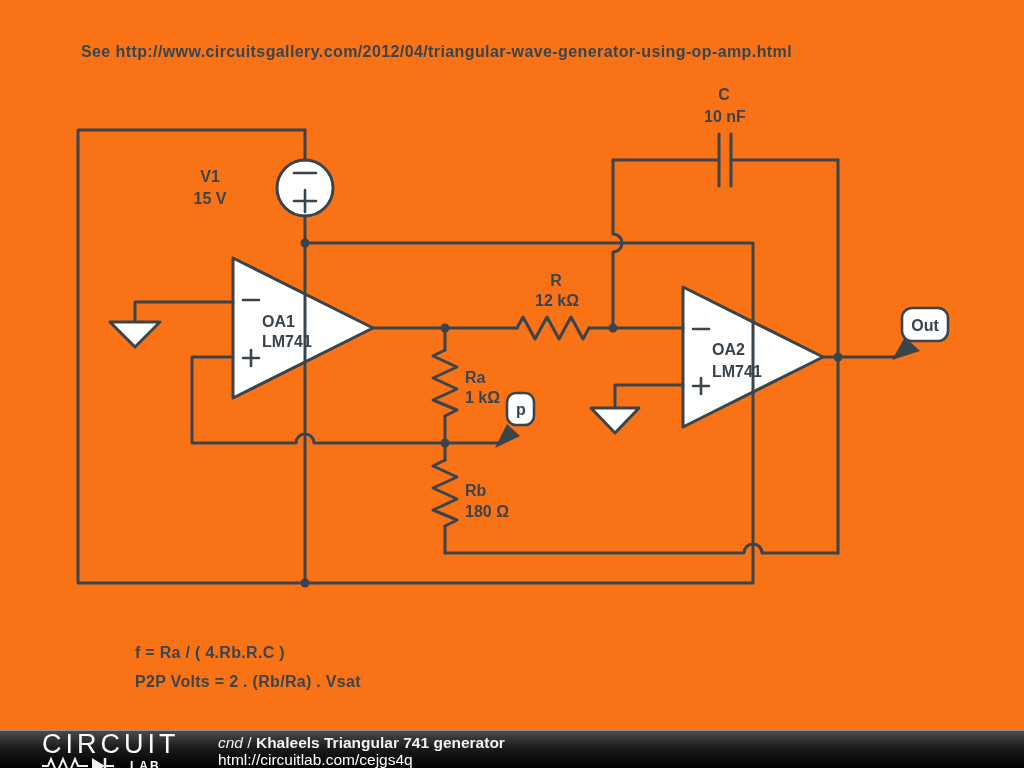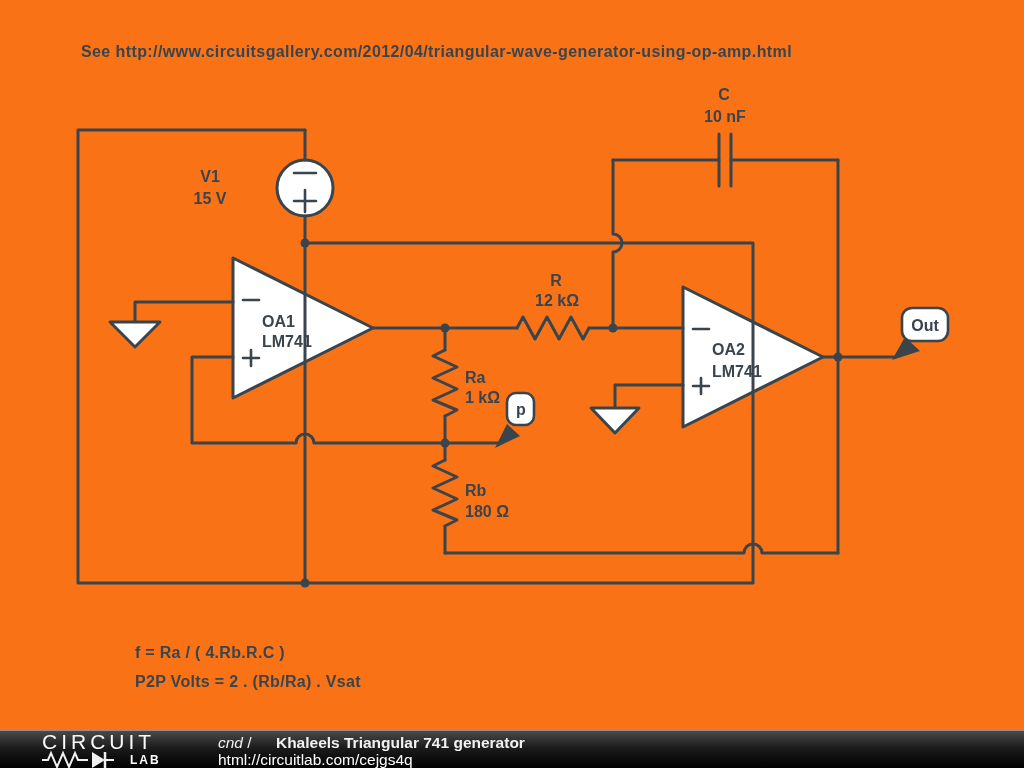--- a/index.html
+++ b/index.html
@@ -8,28 +8,28 @@
   svg.schematic{position:absolute;left:0;top:0;}
   svg.schematic text{font-family:"Liberation Sans",sans-serif;font-weight:bold;fill:#3A444D;}
   .lbl{font-size:16px;}
   .note{font-size:16px;letter-spacing:.4px;}
   .formula{font-size:16px;letter-spacing:.3px;}
 
   .footer{position:absolute;left:0;top:730px;width:1024px;height:38px;
           background:linear-gradient(to bottom,#4a4a4a 0%,#1c1c1c 45%,#000 100%);
           border-top:1px solid #8f8f8f;box-sizing:border-box;cursor:pointer;}
   .brand{position:absolute;left:42px;top:0px;width:150px;color:#f5f5f5;line-height:1;}
-  .brand-circuit{font-size:21px;letter-spacing:4px;font-weight:normal;color:#fafafa;}
+  .brand-circuit{font-size:27px;letter-spacing:4px;font-weight:normal;color:#fafafa;}
   .brand-row{display:flex;align-items:center;margin-top:-2px;}
   .brand-glyph{display:block;}
   .brand-lab{font-size:12px;font-weight:bold;letter-spacing:2px;color:#fff;margin-left:2px;}
   .meta{position:absolute;left:218px;top:3px;color:#f2f2f2;}
   .meta-title{font-size:15.5px;line-height:17px;white-space:nowrap;}
   .meta-title .author{font-style:italic;}
-  .meta-title .ctitle{font-weight:bold;margin-left:20px;}
+  .meta-title .ctitle{font-weight:bold;}
   .meta-url{font-size:15.5px;line-height:18px;color:#fff;white-space:nowrap;}
 </style>
 </head>
 <body>
 
 <div class="stage">
 
   <svg class="schematic" width="1024" height="730" viewBox="0 0 1024 730">
 
     <text class="note" x="81" y="57">See http://www.circuitsgallery.com/2012/04/triangular-wave-generator-using-op-amp.html</text>

